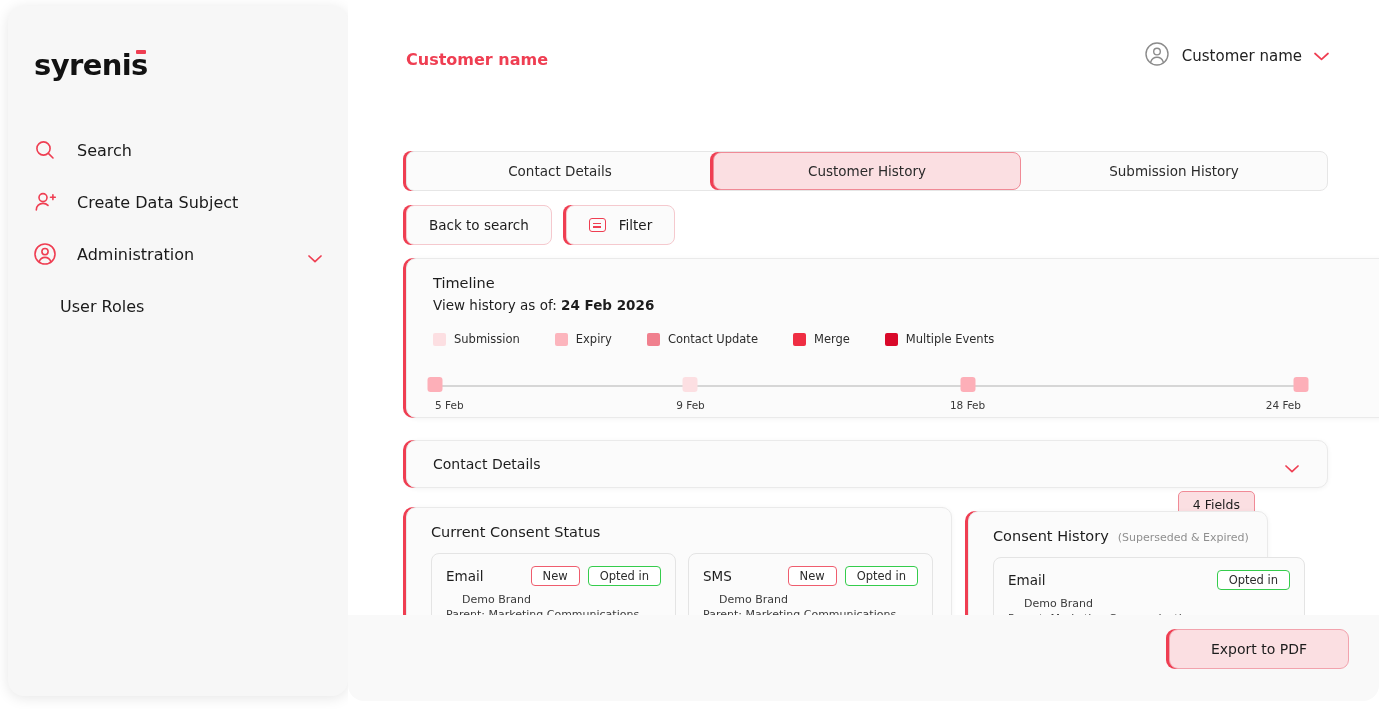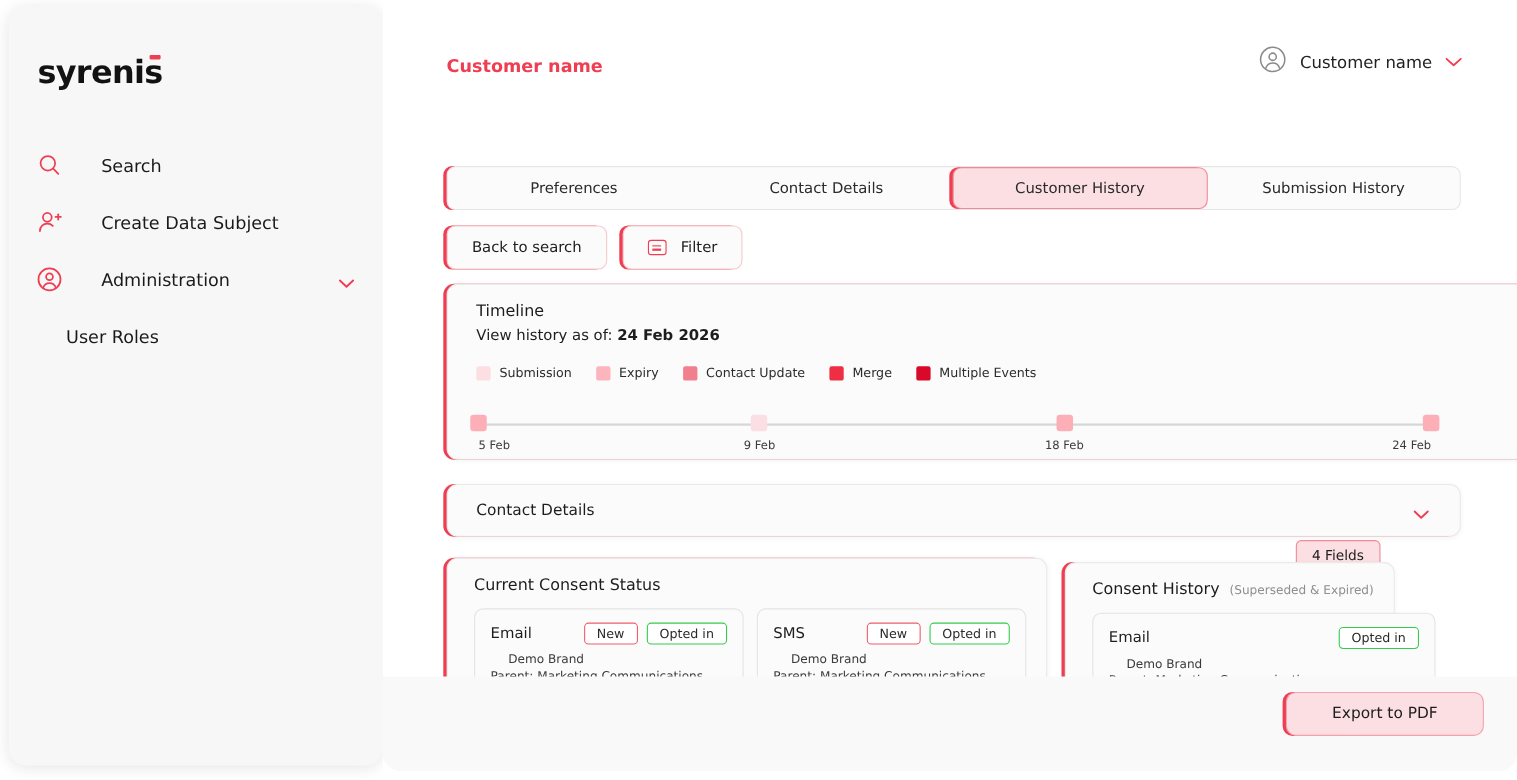--- a/index.html
+++ b/index.html
@@ -33,21 +33,21 @@
   .nav-item {
     position: relative; display: flex; align-items: center;
     height: 52px; padding-left: 24px; cursor: pointer;
   }
   .nav-ico {
     width: 26px; height: 26px; display: flex;
     align-items: center; justify-content: center;
     flex: 0 0 26px;
   }
   .nav-label {
-    margin-left: 34px; font-size: 16px; color: #1a1a1a;
+    margin-left: 19px; font-size: 16px; color: #1a1a1a;
     font-family: "DejaVu Sans", sans-serif; font-weight: 400;
   }
   .nav-chevron {
     position: absolute; right: 26px; top: 50%; transform: translateY(-50%);
     width: 14px; height: 9px;
   }
   .nav-sub {
     display: flex; align-items: center; height: 52px;
     padding-left: 52px; cursor: pointer;
   }
@@ -116,21 +116,21 @@
     border: 1px solid #eaeaea;
     border-radius: 10px;
     box-shadow: -3px 0 0 0 #ef3e52, 0 1px 5px rgba(0,0,0,0.05);
   }
 
   
   #timeline-card { left: 58px; top: 258px; width: 1074px; height: 160px; }
   .tl-title { position: absolute; left: 26px; top: 16px; font-size: 14.5px; color: #1d1d1d; font-family:"DejaVu Sans",sans-serif; }
   .tl-sub { position: absolute; left: 26px; top: 38px; font-size: 13.5px; color: #1d1d1d; font-family:"DejaVu Sans",sans-serif; }
   .tl-sub b { font-weight: 700; }
-  .legend { position: absolute; left: 26px; top: 73px; display: flex; align-items: center; gap: 9px; }
+  .legend { position: absolute; left: 26px; top: 73px; display: flex; align-items: center; gap: 22px; }
   .legend-item { display: flex; align-items: center; gap: 8px; margin-right: 13px; }
   .sw { width: 13px; height: 13px; border-radius: 2px; }
   .legend-lbl { font-size: 11.5px; color: #2c2c2c; font-family:"DejaVu Sans",sans-serif; }
 
   .tl-track { position: absolute; left: 28px; top: 126px; width: 866px; height: 2px; background: #d6d6d6; }
   .tl-marker { position: absolute; top: -8px; width: 15px; height: 15px; border-radius: 3px; transform: translateX(-50%); cursor: pointer; }
   .tl-date {
     position: absolute; top: 14px; font-size: 10.5px; color: #3a3a3a;
     font-family:"DejaVu Sans",sans-serif; white-space: nowrap;
   }
@@ -260,21 +260,20 @@
         <span class="user-name">Customer name</span>
         <span>
           <svg width="15" height="9" viewBox="0 0 15 9">
               <polyline points="1,1.5 7.5,7.3 14,1.5" fill="none" stroke="#ef3e52" stroke-width="1.7" stroke-linecap="round" stroke-linejoin="round"></polyline>
             </svg>
         </span>
       </div>
     </div>
 
     <div class="tabs">
-      <div class="tab">Preferences</div>
       <div class="tab">Contact Details</div>
       <div class="tab active">Customer History</div>
       <div class="tab">Submission History</div>
     </div>
 
     <div class="actions">
       <div class="btn">
         <span>Back to search</span>
       </div>
       <div class="btn">

